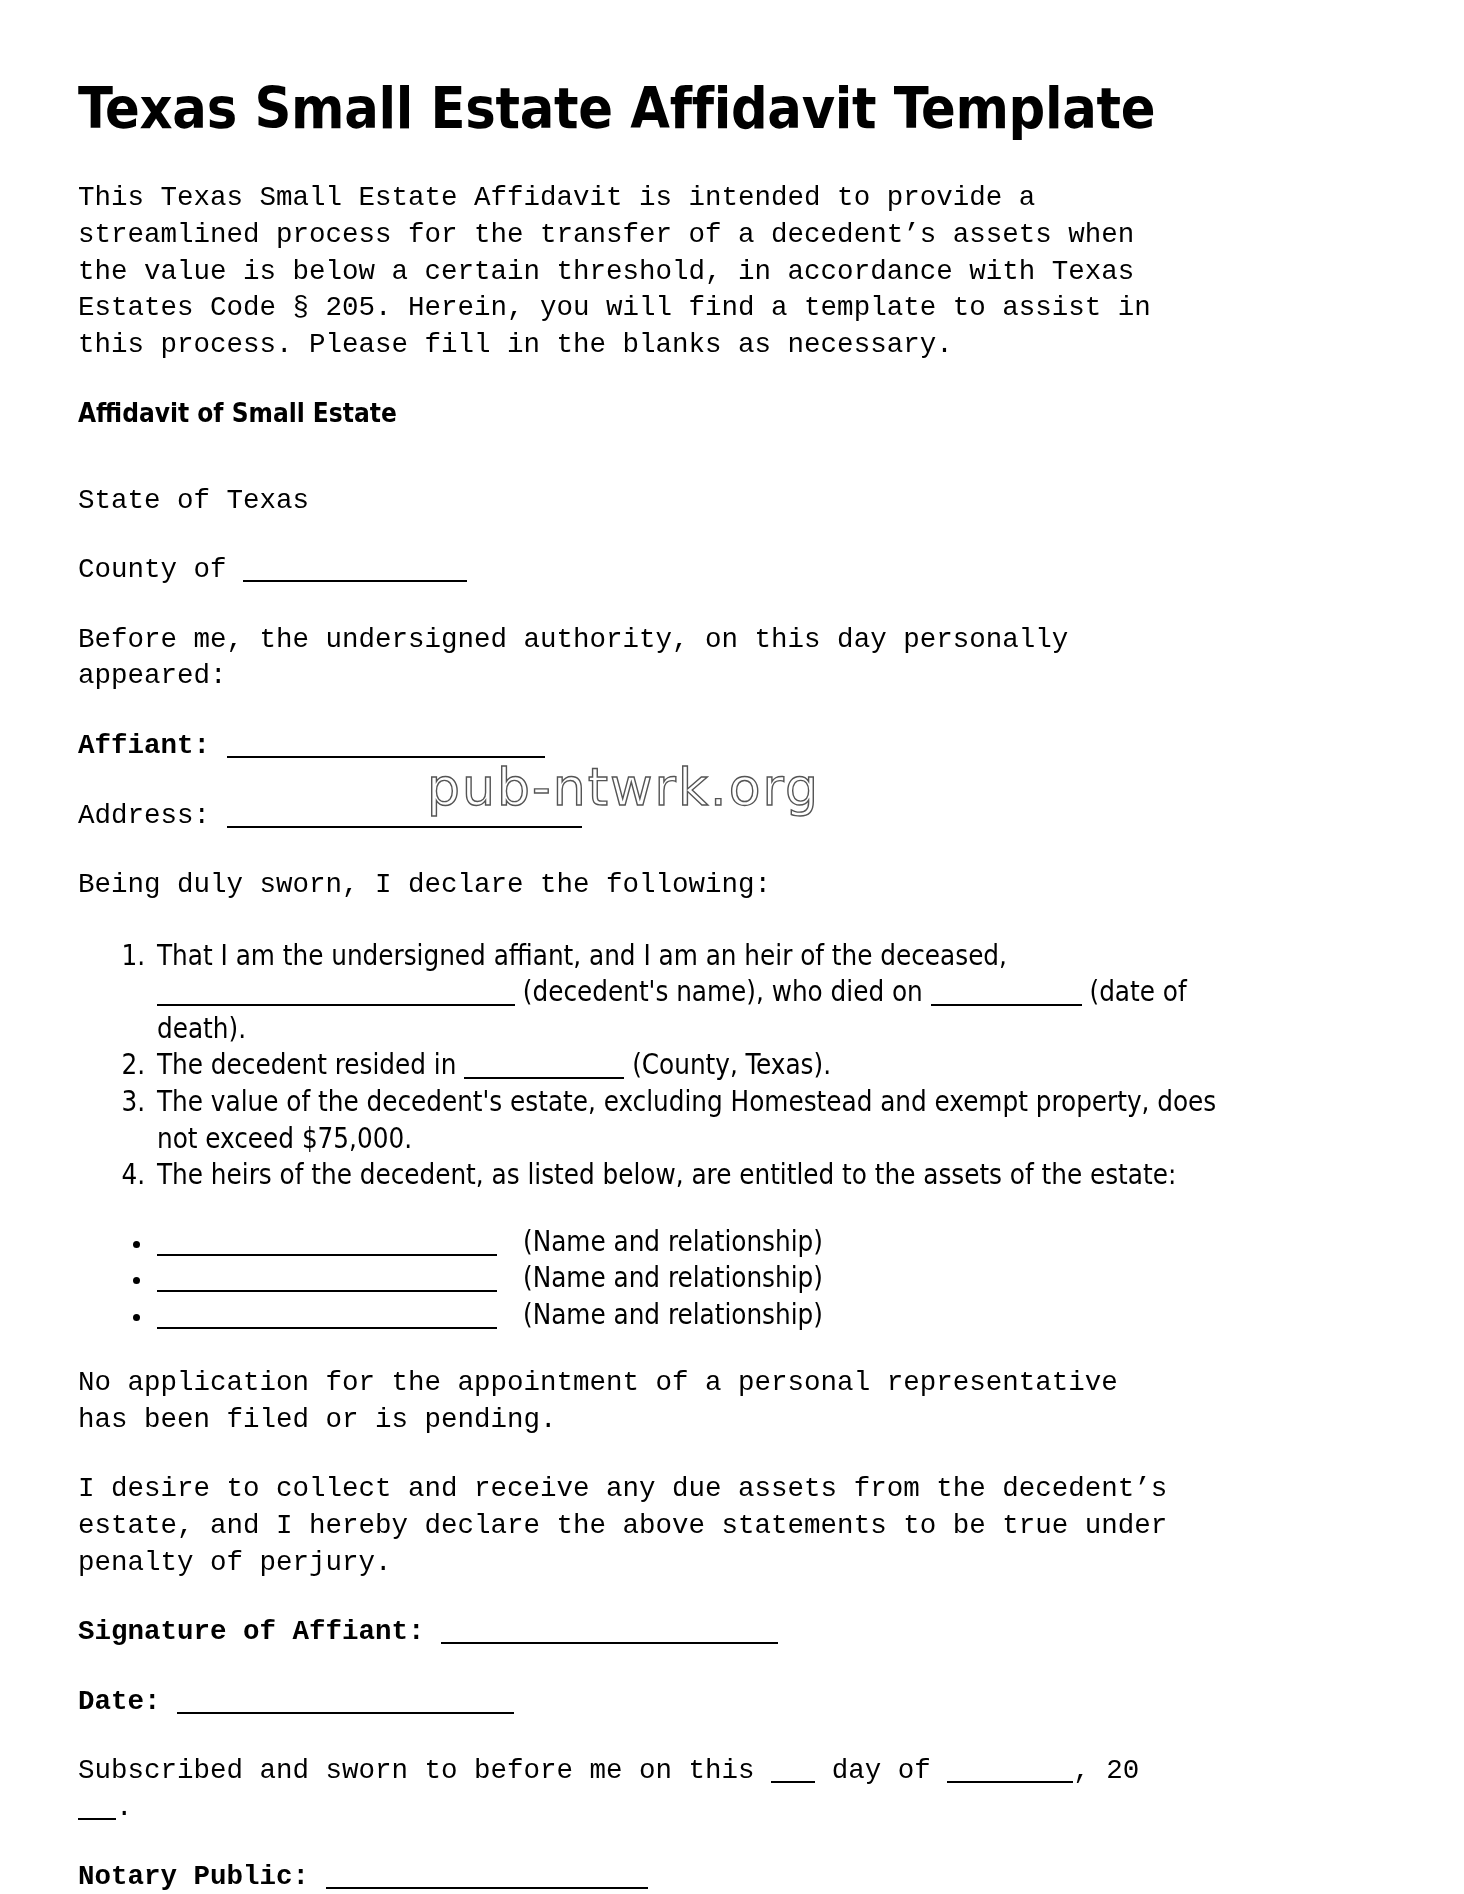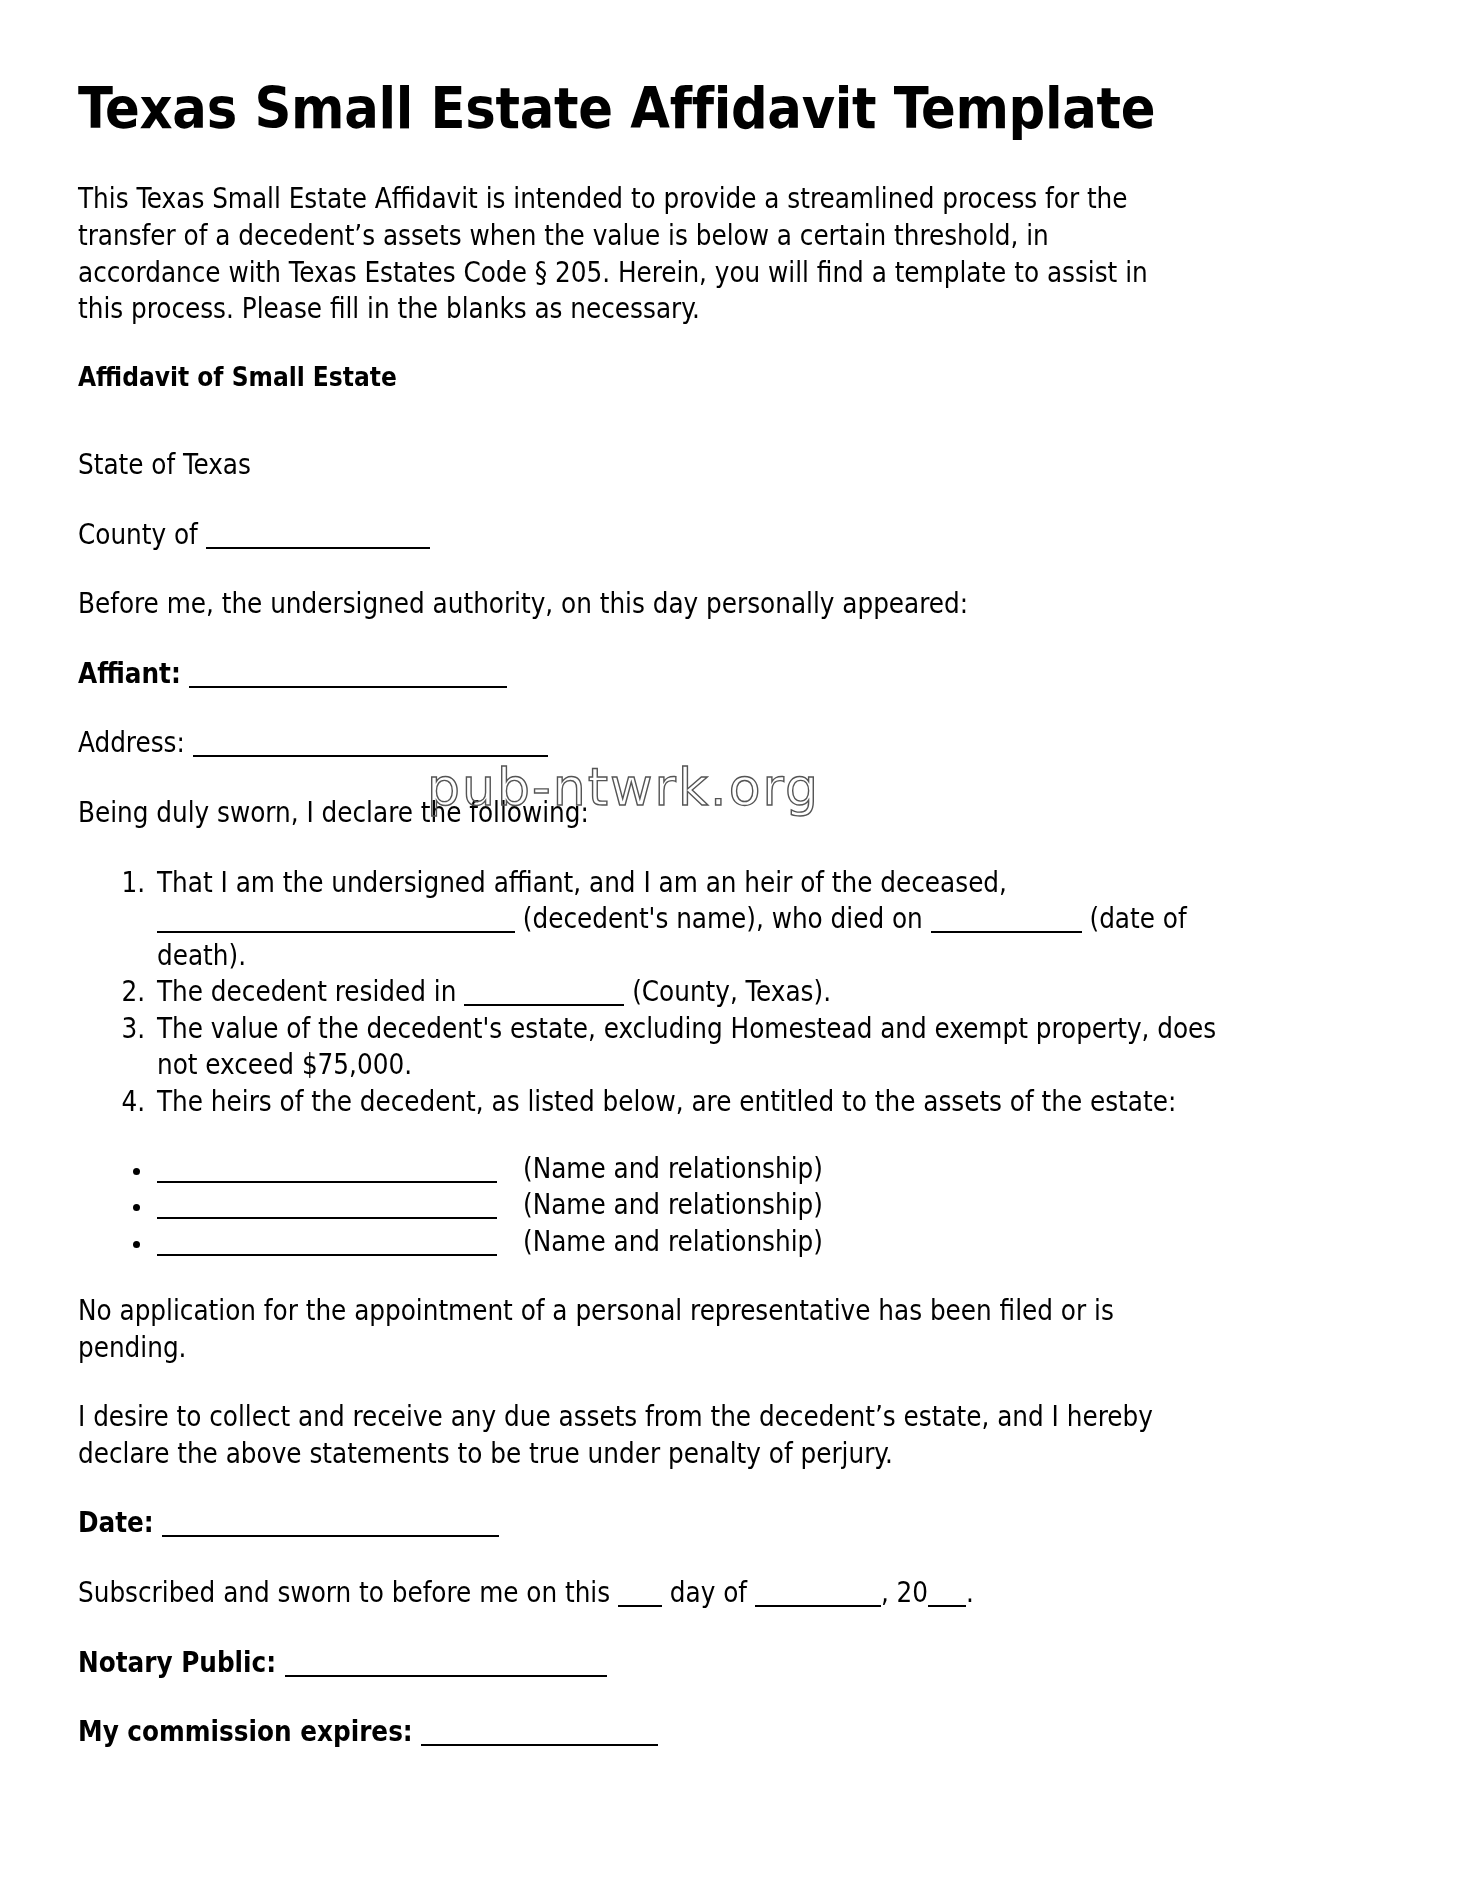--- a/index.html
+++ b/index.html
@@ -28,20 +28,21 @@
     line-height: 1.06;
     letter-spacing: -0.3px;
     margin: 0 0 42px 0;
     font-stretch: condensed;
   }
   p.para {
     font-size: 27.5px;
     line-height: 1.33;
     margin: 16px 0 33px 0;
     max-width: 1090px;
+    font-family: Liberation Mono, monospace;
   }
   .bold-lead {
     font-weight: bold;
   }
   .section-head {
     font-size: 26px;
     font-weight: bold;
     line-height: 1.33;
     margin: 0 0 52px 0;
   }
@@ -144,20 +145,21 @@
   <ul class="heirlist">
     <li><span class="blank b-heir"></span><span class="heir-label">(Name and relationship)</span></li>
     <li><span class="blank b-heir"></span><span class="heir-label">(Name and relationship)</span></li>
     <li><span class="blank b-heir"></span><span class="heir-label">(Name and relationship)</span></li>
   </ul>
 
   <p class="para">No application for the appointment of a personal representative has been filed or is pending.</p>
 
   <p class="para">I desire to collect and receive any due assets from the decedent’s estate, and I hereby declare the above statements to be true under penalty of perjury.</p>
 
+  <p class="para"><span class="bold-lead">Signature of Affiant: </span><span class="blank b-signature"></span></p>
 
   <p class="para"><span class="bold-lead">Date: </span><span class="blank b-date"></span></p>
 
   <p class="para"><span>Subscribed and sworn to before me on this </span><span class="blank b-day"></span><span> day of </span><span class="blank b-month"></span><span>, 20</span><span class="blank b-year"></span><span>.</span></p>
 
   <p class="para"><span class="bold-lead">Notary Public: </span><span class="blank b-notary"></span></p>
 
   <p class="para"><span class="bold-lead">My commission expires: </span><span class="blank b-commission"></span></p>
 
   <div id="watermark">pub-ntwrk.org</div>

